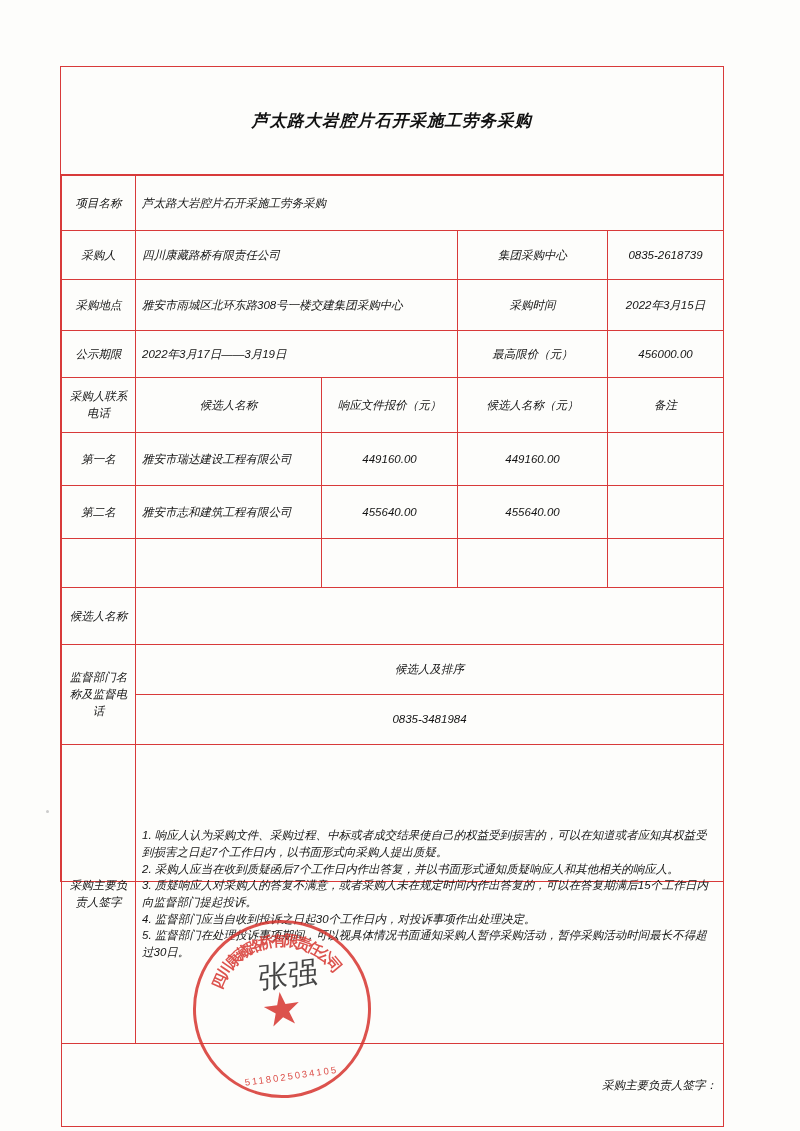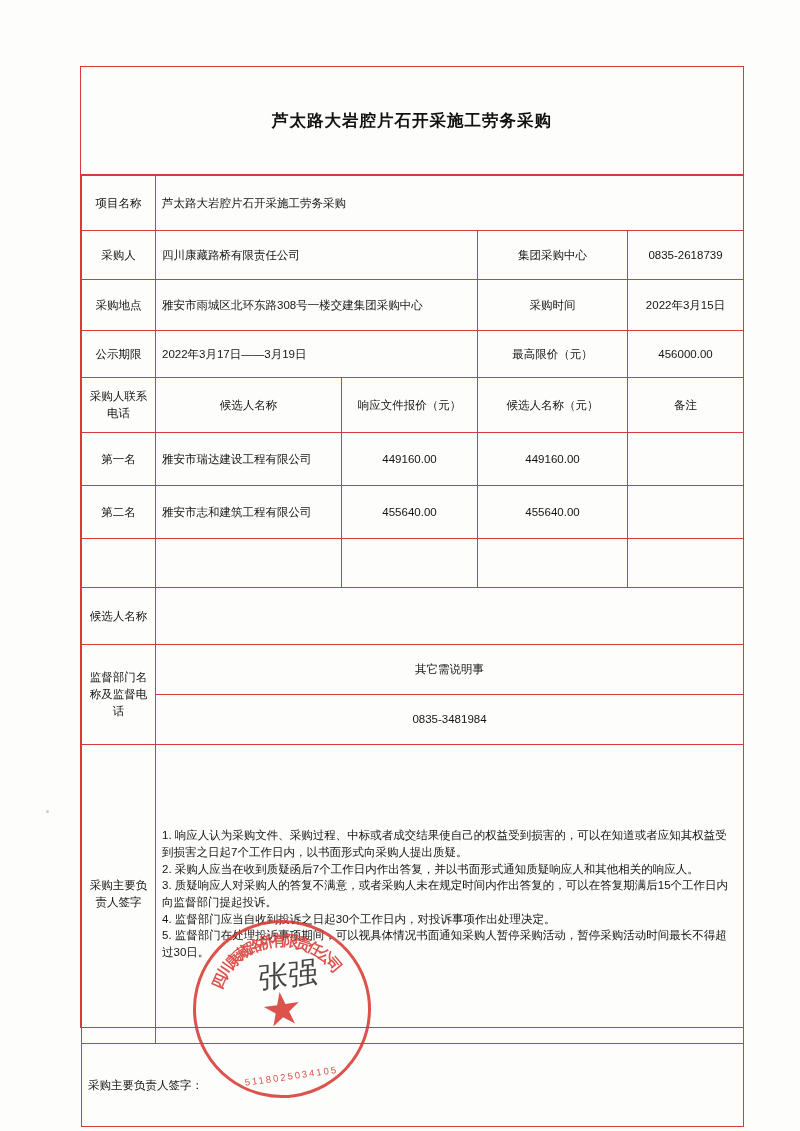--- a/index.html
+++ b/index.html
@@ -15,27 +15,28 @@
     overflow: hidden;
   }
   .page {
     position: relative;
     width: 800px;
     height: 1131px;
     background: #fdfdfb;
   }
   .sheet {
     position: absolute;
-    left: 80px;
+    left: 60px;
     top: 66px;
     width: 664px;
-    height: 962px;
+    height: 816px;
     border: 1.5px solid #d83a3a;
     box-sizing: border-box;
     background: transparent;
+    font-style: italic;
   }
   .title-block {
     height: 108px;
     border-bottom: 1.5px solid #d83a3a;
     box-sizing: border-box;
     display: flex;
     flex-direction: column;
     align-items: center;
     justify-content: center;
     gap: 10px;
@@ -82,21 +83,21 @@
     font-size: 11.5px;
   }
   .notice-cell p {
     margin: 0;
     text-indent: 0;
   }
   .sign-row td {
     height: 74px;
   }
   .sign-label {
-    text-align: left;
+    text-align: right;
     padding-left: 14px;
     font-size: 12px;
   }
   
   .seal {
     position: absolute;
     left: 193px;
     top: 920px;
     width: 172px;
     height: 172px;
@@ -234,21 +235,21 @@
           <td class="ctr"></td>
           <td class="ctr"></td>
           <td class="ctr"></td>
         </tr>
         <tr>
           <td class="lbl tall-label" style="height:48px">候选人名称</td>
           <td class="lft" colspan="4"></td>
         </tr>
         <tr>
           <td class="lbl tall-label" rowspan="2" style="height:82px">监督部门名称及监督电话</td>
-          <td class="ctr" colspan="4" style="height:41px">其它需说明事</td>
+          <td class="ctr" colspan="4" style="height:41px">候选人及排序</td>
         </tr>
         <tr>
           <td class="ctr" colspan="4" style="height:41px">0835-3481984</td>
         </tr>
         <tr>
           <td class="lbl tall-label" style="height:290px">采购主要负责人签字</td>
           <td class="notice-cell" colspan="4">
             <p>1. 响应人认为采购文件、采购过程、中标或者成交结果使自己的权益受到损害的，可以在知道或者应知其权益受到损害之日起7个工作日内，以书面形式向采购人提出质疑。</p>
             <p>2. 采购人应当在收到质疑函后7个工作日内作出答复，并以书面形式通知质疑响应人和其他相关的响应人。</p>
             <p>3. 质疑响应人对采购人的答复不满意，或者采购人未在规定时间内作出答复的，可以在答复期满后15个工作日内向监督部门提起投诉。</p>

